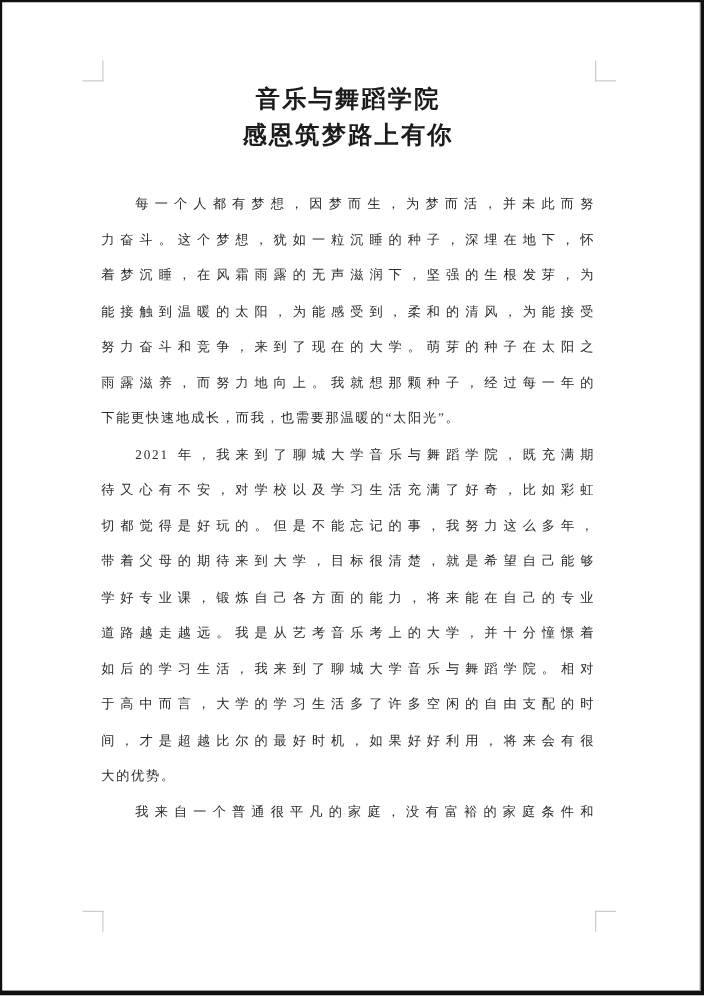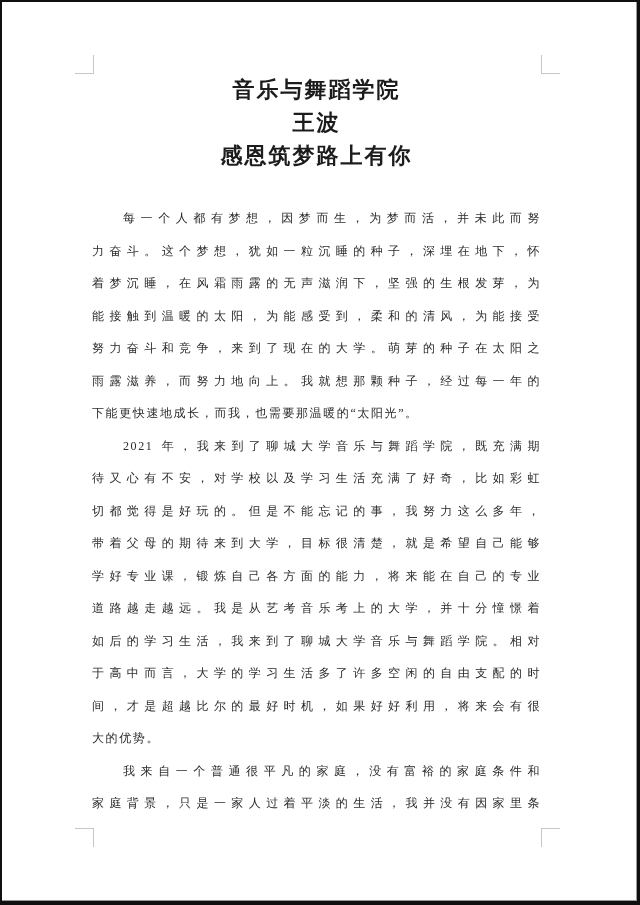--- a/index.html
+++ b/index.html
@@ -76,21 +76,20 @@
 
 <div class="page">
   <div class="mark tl"></div>
   <div class="mark tr"></div>
   <div class="mark bl"></div>
   <div class="mark br"></div>
 
   <div class="content">
     <div class="heading">
       <div class="h-line">音乐与舞蹈学院</div>
-      <div class="h-line">王波</div>
       <div class="h-line">感恩筑梦路上有你</div>
     </div>
     <div class="body-text">
         <div class="paragraph">
           <div class="line indent">每一个人都有梦想，因梦而生，为梦而活，并未此而努</div>
           <div class="line">力奋斗。这个梦想，犹如一粒沉睡的种子，深埋在地下，怀</div>
           <div class="line">着梦沉睡，在风霜雨露的无声滋润下，坚强的生根发芽，为</div>
           <div class="line">能接触到温暖的太阳，为能感受到，柔和的清风，为能接受</div>
           <div class="line">努力奋斗和竞争，来到了现在的大学。萌芽的种子在太阳之</div>
           <div class="line">雨露滋养，而努力地向上。我就想那颗种子，经过每一年的</div>
@@ -103,17 +102,16 @@
           <div class="line">带着父母的期待来到大学，目标很清楚，就是希望自己能够</div>
           <div class="line">学好专业课，锻炼自己各方面的能力，将来能在自己的专业</div>
           <div class="line">道路越走越远。我是从艺考音乐考上的大学，并十分憧憬着</div>
           <div class="line">如后的学习生活，我来到了聊城大学音乐与舞蹈学院。相对</div>
           <div class="line">于高中而言，大学的学习生活多了许多空闲的自由支配的时</div>
           <div class="line">间，才是超越比尔的最好时机，如果好好利用，将来会有很</div>
           <div class="line short">大的优势。</div>
         </div>
         <div class="paragraph">
           <div class="line indent">我来自一个普通很平凡的家庭，没有富裕的家庭条件和</div>
-          <div class="line">家庭背景，只是一家人过着平淡的生活，我并没有因家里条</div>
         </div>
       </div>
   </div>
 </div>
 
 </body></html>

